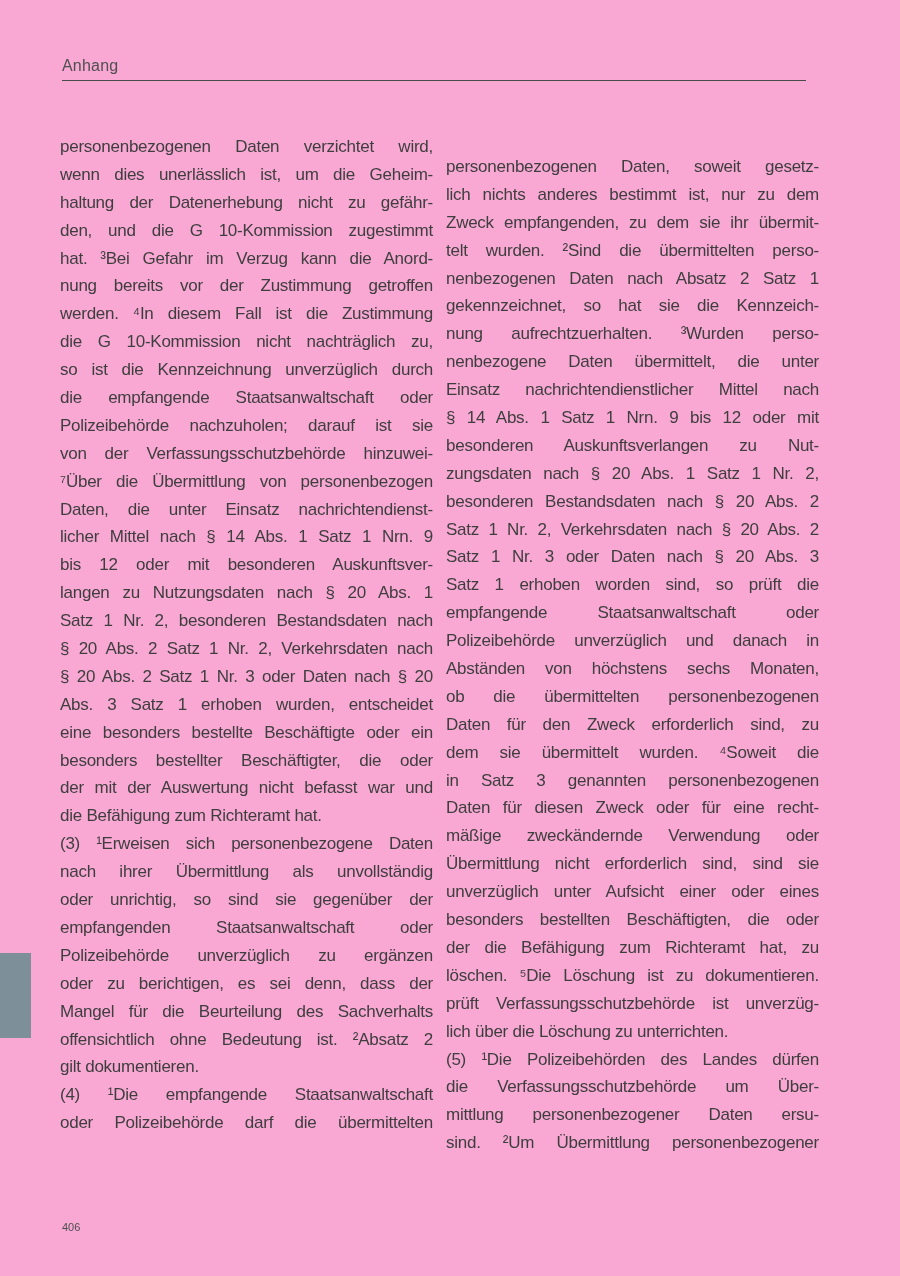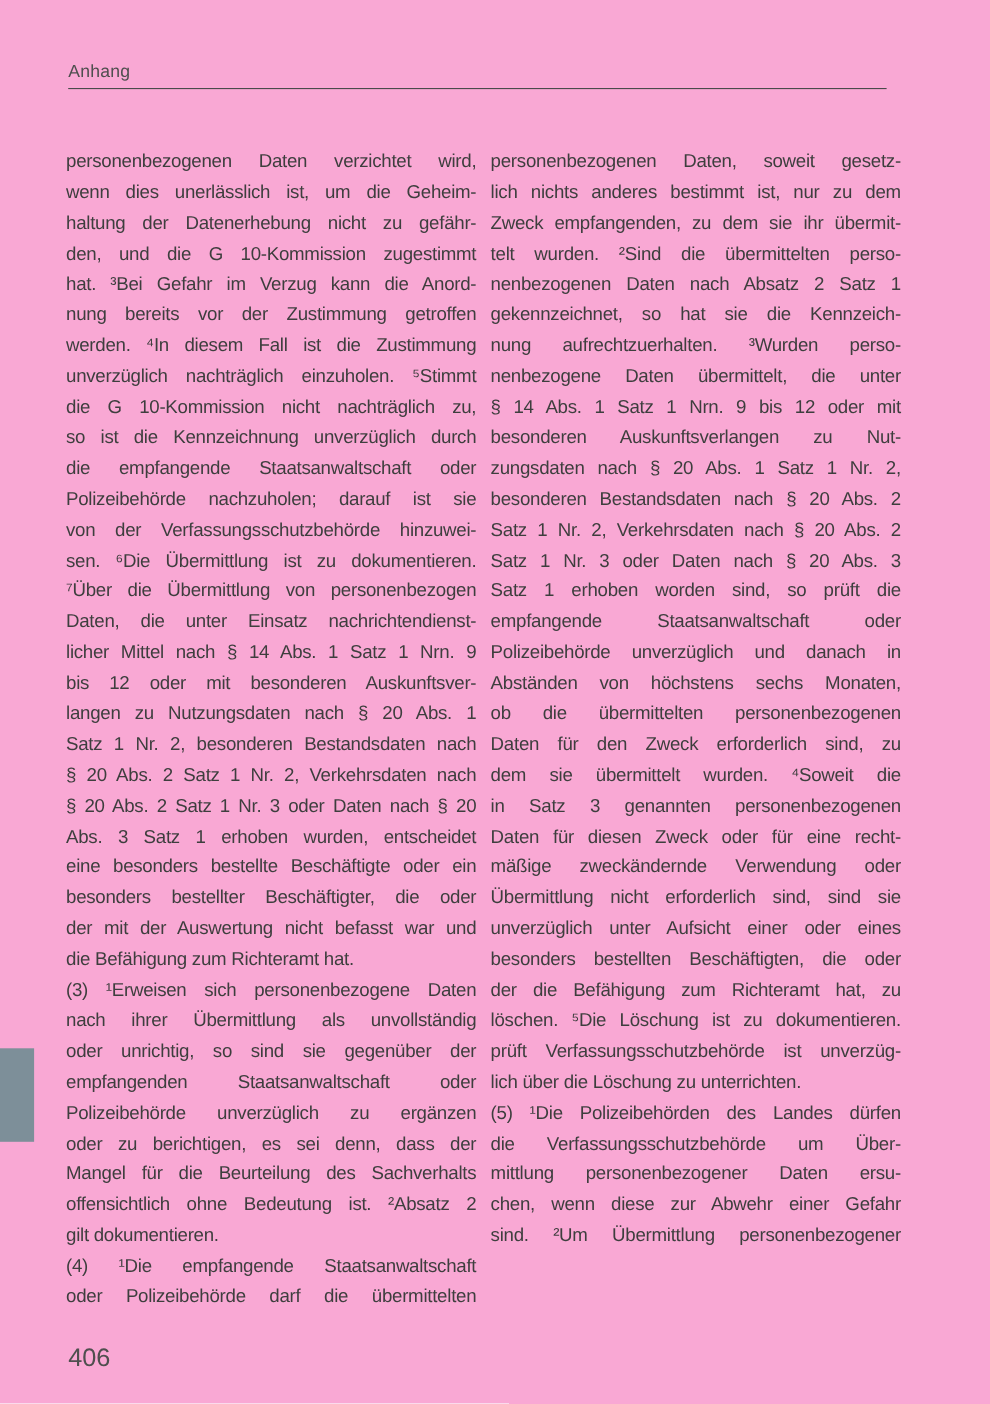--- a/index.html
+++ b/index.html
@@ -29,68 +29,66 @@
   }
   .text-column {
     position: absolute;
     top: 133px;
     width: 373px;
     color: #3e3e3e;
     font-size: 17px;
     letter-spacing: -0.25px;
   }
   .text-column.left  { left: 60px; }
-  .text-column.right { left: 446px; }
+  .text-column.right { left: 446px; margin-top: 20px; }
   .line {
     height: 27.9px;
     line-height: 27.9px;
     text-align: justify;
     text-align-last: justify;
     white-space: normal;
     overflow: visible;
   }
   .line.end {
     text-align-last: left;
   }
   .edge-marker {
     position: absolute;
     left: 0; top: 953px;
     width: 31px; height: 85px;
   }
   .page-number {
     position: absolute;
     left: 62px; top: 1221px;
-    font-size: 23px;
+    font-size: 11px;
     color: #4f4f4f;
   }
 </style>
 </head>
 <body>
 
 <div class="page">
 
   <div class="running-header">Anhang</div>
 
   <div class="header-rule" style="background: rgb(74, 74, 74);"></div>
 
   <div class="text-column left" style="color: rgb(62, 62, 62);">
       <div class="line">personenbezogenen Daten verzichtet wird,</div>
       <div class="line">wenn dies unerlässlich ist, um die Geheim-</div>
       <div class="line">haltung der Datenerhebung nicht zu gefähr-</div>
       <div class="line">den, und die G 10-Kommission zugestimmt</div>
       <div class="line">hat. ³Bei Gefahr im Verzug kann die Anord-</div>
       <div class="line">nung bereits vor der Zustimmung getroffen</div>
       <div class="line">werden. ⁴In diesem Fall ist die Zustimmung</div>
-      <div class="line">unverzüglich nachträglich einzuholen. ⁵Stimmt</div>
       <div class="line">die G 10-Kommission nicht nachträglich zu,</div>
       <div class="line">so ist die Kennzeichnung unverzüglich durch</div>
       <div class="line">die empfangende Staatsanwaltschaft oder</div>
       <div class="line">Polizeibehörde nachzuholen; darauf ist sie</div>
       <div class="line">von der Verfassungsschutzbehörde hinzuwei-</div>
-      <div class="line">sen. ⁶Die Übermittlung ist zu dokumentieren.</div>
       <div class="line">⁷Über die Übermittlung von personenbezogen</div>
       <div class="line">Daten, die unter Einsatz nachrichtendienst-</div>
       <div class="line">licher Mittel nach § 14 Abs. 1 Satz 1 Nrn. 9</div>
       <div class="line">bis 12 oder mit besonderen Auskunftsver-</div>
       <div class="line">langen zu Nutzungsdaten nach § 20 Abs. 1</div>
       <div class="line">Satz 1 Nr. 2, besonderen Bestandsdaten nach</div>
       <div class="line">§ 20 Abs. 2 Satz 1 Nr. 2, Verkehrsdaten nach</div>
       <div class="line">§ 20 Abs. 2 Satz 1 Nr. 3 oder Daten nach § 20</div>
       <div class="line">Abs. 3 Satz 1 erhoben wurden, entscheidet</div>
       <div class="line">eine besonders bestellte Beschäftigte oder ein</div>
@@ -112,20 +110,21 @@
 
   <div class="text-column right" style="color: rgb(62, 62, 62);">
       <div class="line">personenbezogenen Daten, soweit gesetz-</div>
       <div class="line">lich nichts anderes bestimmt ist, nur zu dem</div>
       <div class="line">Zweck empfangenden, zu dem sie ihr übermit-</div>
       <div class="line">telt wurden. ²Sind die übermittelten perso-</div>
       <div class="line">nenbezogenen Daten nach Absatz 2 Satz 1</div>
       <div class="line">gekennzeichnet, so hat sie die Kennzeich-</div>
       <div class="line">nung aufrechtzuerhalten. ³Wurden perso-</div>
       <div class="line">nenbezogene Daten übermittelt, die unter</div>
+      <div class="line">Einsatz nachrichtendienstlicher Mittel nach</div>
       <div class="line">§ 14 Abs. 1 Satz 1 Nrn. 9 bis 12 oder mit</div>
       <div class="line">besonderen Auskunftsverlangen zu Nut-</div>
       <div class="line">zungsdaten nach § 20 Abs. 1 Satz 1 Nr. 2,</div>
       <div class="line">besonderen Bestandsdaten nach § 20 Abs. 2</div>
       <div class="line">Satz 1 Nr. 2, Verkehrsdaten nach § 20 Abs. 2</div>
       <div class="line">Satz 1 Nr. 3 oder Daten nach § 20 Abs. 3</div>
       <div class="line">Satz 1 erhoben worden sind, so prüft die</div>
       <div class="line">empfangende Staatsanwaltschaft oder</div>
       <div class="line">Polizeibehörde unverzüglich und danach in</div>
       <div class="line">Abständen von höchstens sechs Monaten,</div>
@@ -138,21 +137,20 @@
       <div class="line">Übermittlung nicht erforderlich sind, sind sie</div>
       <div class="line">unverzüglich unter Aufsicht einer oder eines</div>
       <div class="line">besonders bestellten Beschäftigten, die oder</div>
       <div class="line">der die Befähigung zum Richteramt hat, zu</div>
       <div class="line">löschen. ⁵Die Löschung ist zu dokumentieren.</div>
       <div class="line">prüft Verfassungsschutzbehörde ist unverzüg-</div>
       <div class="line end">lich über die Löschung zu unterrichten.</div>
       <div class="line">(5) ¹Die Polizeibehörden des Landes dürfen</div>
       <div class="line">die Verfassungsschutzbehörde um Über-</div>
       <div class="line">mittlung personenbezogener Daten ersu-</div>
-      <div class="line">chen, wenn diese zur Abwehr einer Gefahr</div>
       <div class="line">sind. ²Um Übermittlung personenbezogener</div>
     </div>
 
   <div class="edge-marker" style="background: rgb(125, 143, 153);"></div>
 
   <div class="page-number">406</div>
 
 </div>
 
 </body></html>

